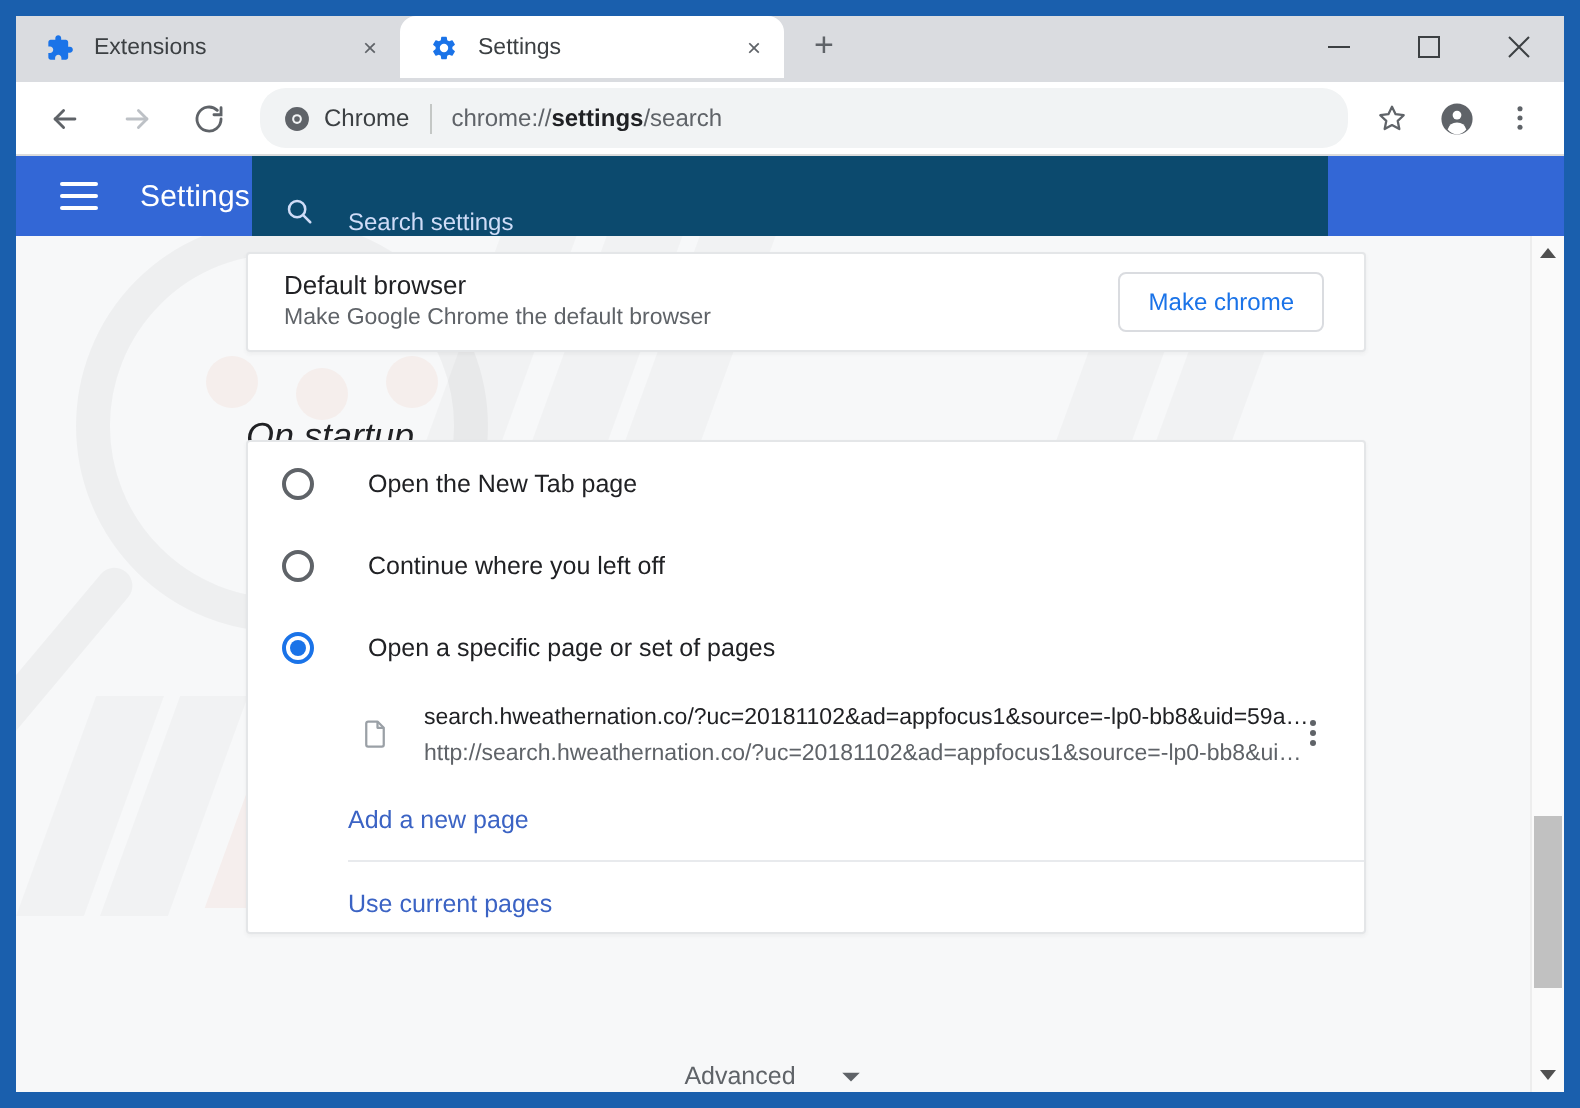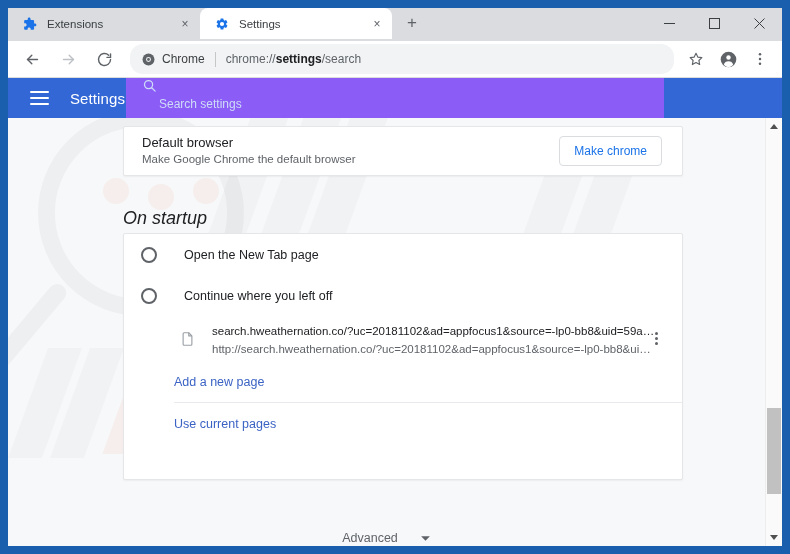--- a/index.html
+++ b/index.html
@@ -134,24 +134,23 @@
     display: block; height: 2px; width: 19px; background: #ffffff;
     border-radius: 1px;
   }
   #settings-title {
     color: #ffffff; font-size: 15px; font-weight: 500;
     margin-left: 16px; letter-spacing: .1px;
   }
   #search-box {
     position: absolute;
     left: 118px; right: 118px; top: 0; bottom: 0;
-    background: #8b5cf6;
-    display: flex; align-items: flex-start;
+    background: #0c4a6e;
+    display: flex; align-items: flex-end;
     padding-left: 16px;
-    flex-direction: column;
   }
   #search-placeholder {
     color: #cfdcf7; font-size: 12px; margin-left: 17px;
   }
 
   
   #settings-body {
     position: absolute;
     left: 0; right: 0; top: 110px; bottom: 0;
     background: #f7f8f9;
@@ -231,21 +230,21 @@
     font-family: "Liberation Sans", sans-serif;
   }
 
   
   #on-startup-label {
     position: absolute;
     left: 115px; top: 90px;
     font-size: 18px; color: #202124; font-style: italic;
   }
   #startup-card {
-    left: 115px; top: 115px; width: 560px; height: 247px;
+    left: 115px; top: 102px; width: 560px; height: 247px;
     padding: 0;
   }
   .radio-row {
     display: flex; align-items: center;
     height: 41px;
     padding-left: 17px;
   }
   .radio {
     width: 16px; height: 16px; border-radius: 50%;
     border: 2px solid #5f6368;
@@ -505,20 +504,24 @@
           <div class="radio-row">
             <span class="radio"></span>
             <span class="radio-label">Open the New Tab page</span>
           </div>
 
           <div class="radio-row">
             <span class="radio"></span>
             <span class="radio-label">Continue where you left off</span>
           </div>
 
+          <div class="radio-row">
+            <span class="radio checked"></span>
+            <span class="radio-label">Open a specific page or set of pages</span>
+          </div>
 
           <div id="url-entry-row">
             <span id="url-entry-icon">
               <svg width="15" height="16" viewBox="0 0 24 24" fill="none" stroke="#9aa0a6" stroke-width="1.8" stroke-linejoin="round">
                 <path d="M14 2H6.5A1.5 1.5 0 0 0 5 3.5v17A1.5 1.5 0 0 0 6.5 22h11a1.5 1.5 0 0 0 1.5-1.5V7z"></path>
                 <path d="M14 2v5h5"></path>
               </svg>
             </span>
             <span id="url-entry-texts">
               <span id="url-entry-title">search.hweathernation.co/?uc=20181102&amp;ad=appfocus1&amp;source=-lp0-bb8&amp;uid=59a…</span>

